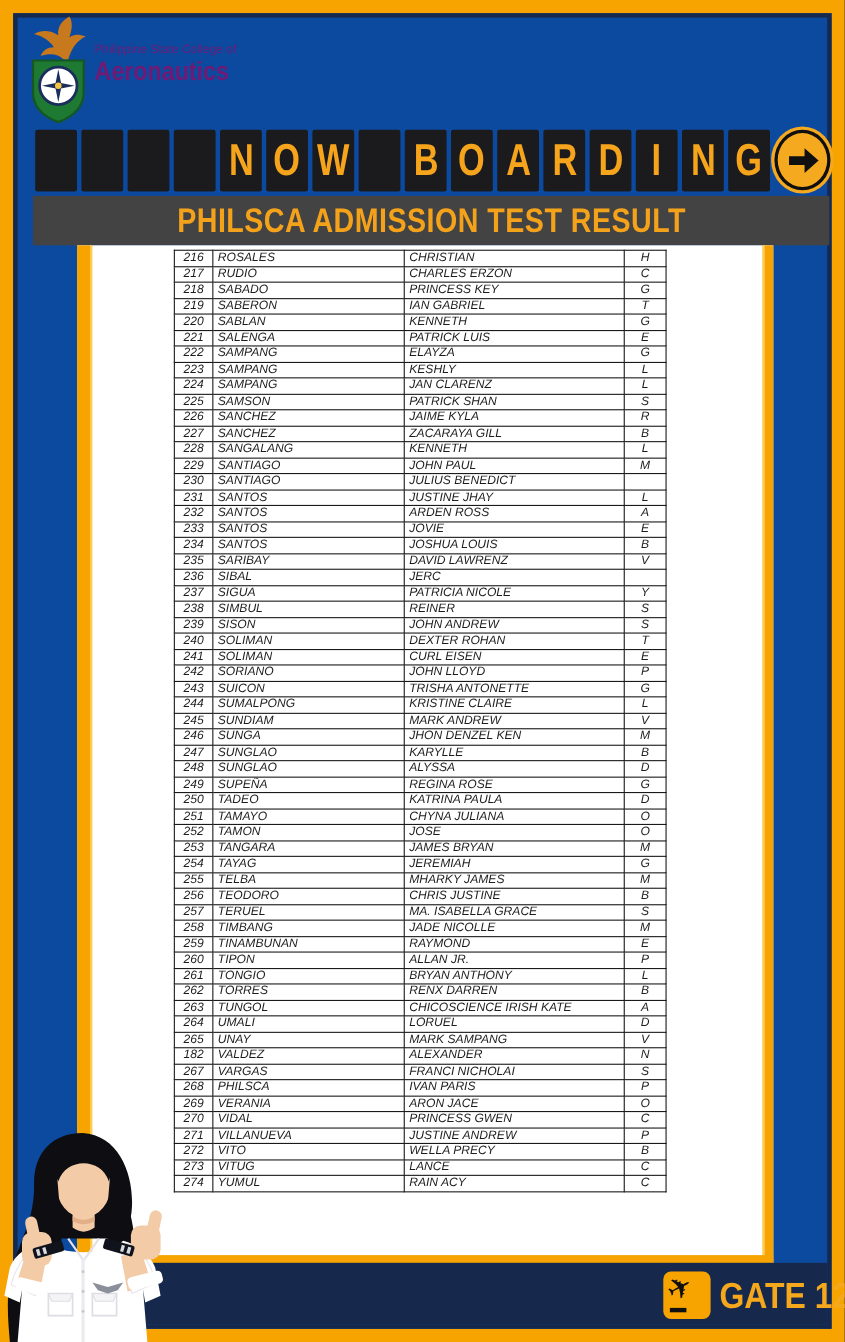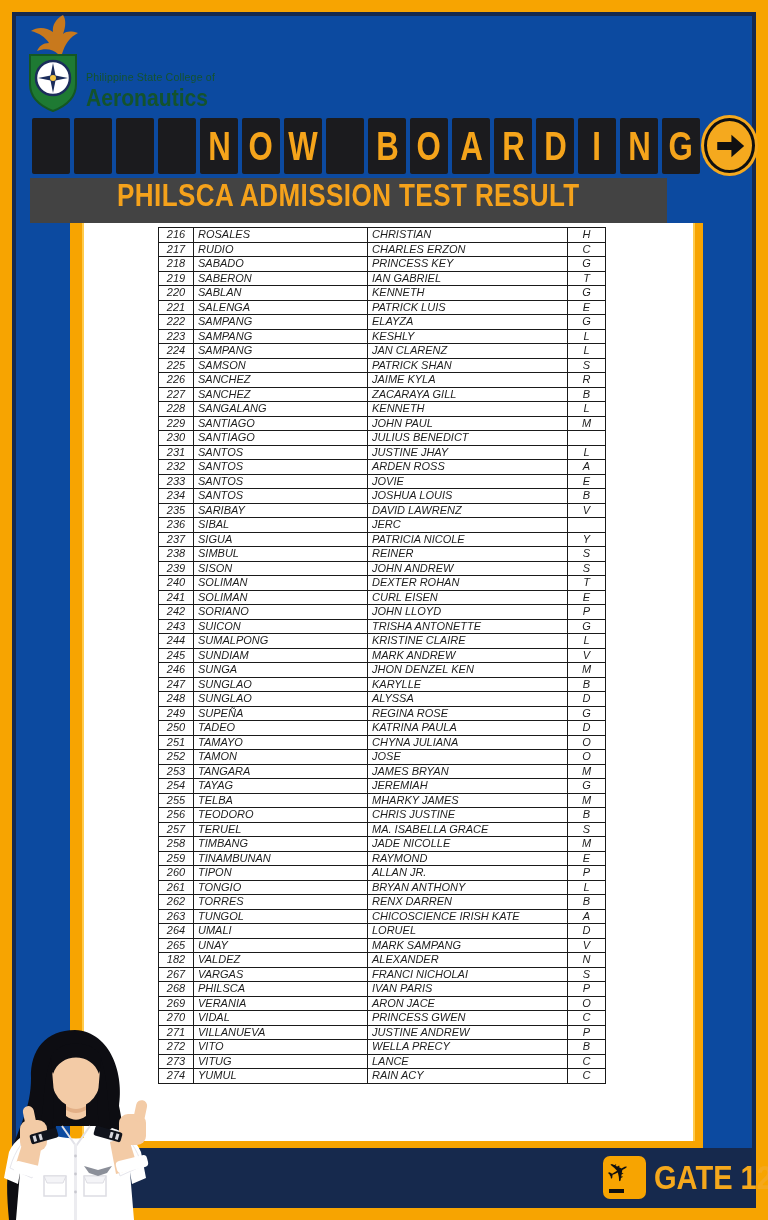--- a/index.html
+++ b/index.html
@@ -7,43 +7,43 @@
   .poster{
     position:relative;width:768px;height:1220px;overflow:hidden;
     background:#F7A401;font-family:"Liberation Sans",sans-serif;
   }
   .inner{
     position:absolute;left:12px;top:12px;right:12px;bottom:12px;
     background:#0C4AA0;border:4px solid #16294D;
   }
   
   .logo-emblem{position:absolute;left:26px;top:14px;width:54px;height:100px;}
-  .logo-text{position:absolute;left:86px;top:71px;color:#14532d;}
+  .logo-text{position:absolute;left:86px;top:39px;color:#701a75;}
   .logo-line1{font-size:11px;letter-spacing:.2px;transform:scaleX(.96);transform-origin:left;}
   .logo-line2{font-size:24px;font-weight:700;letter-spacing:0;transform:scaleX(.88);transform-origin:left;margin-top:1px;}
   
   .flip-board{position:absolute;left:32px;top:118px;height:56px;display:flex;gap:4px;}
   .tile{
     width:38px;height:56px;background:#1B1B1E;border-radius:2px;
     display:flex;align-items:center;justify-content:center;
   }
   .tile span{
     color:#F5A41B;font-size:40px;font-weight:800;line-height:1;
     display:inline-block;transform:scale(.78,1.02);
   }
   .arrow-circle{
     position:absolute;left:701px;top:115px;width:57px;height:61px;border-radius:50%;
     background:#F5A91E;display:flex;align-items:center;justify-content:center;
   }
   .arrow-ring{position:absolute;inset:3px;border:3px solid #101010;border-radius:50%;}
   .arrow-circle svg{width:34px;height:34px;position:relative;}
   
   .banner{
-    position:absolute;left:30px;top:178px;width:637px;height:45px;background:#434343;
-    display:flex;justify-content:center;
+    position:absolute;left:30px;top:178px;width:724px;height:45px;background:#434343;
+    display:flex;align-items:center;justify-content:center;
   }
   .banner span{
     color:#F5A21B;font-size:31px;font-weight:800;letter-spacing:.5px;
     display:inline-block;transform:scaleX(.84);white-space:nowrap;
   }
   
   .panel{
     position:absolute;left:70px;top:223px;width:633px;height:928px;background:#fff;
     border-left:12px solid #F7A401;border-right:8px solid #F7A401;border-bottom:10px solid #F7A401;
     box-shadow:inset 2px 0 0 #FFCB4C, inset -2px 0 0 #FFCB4C;

